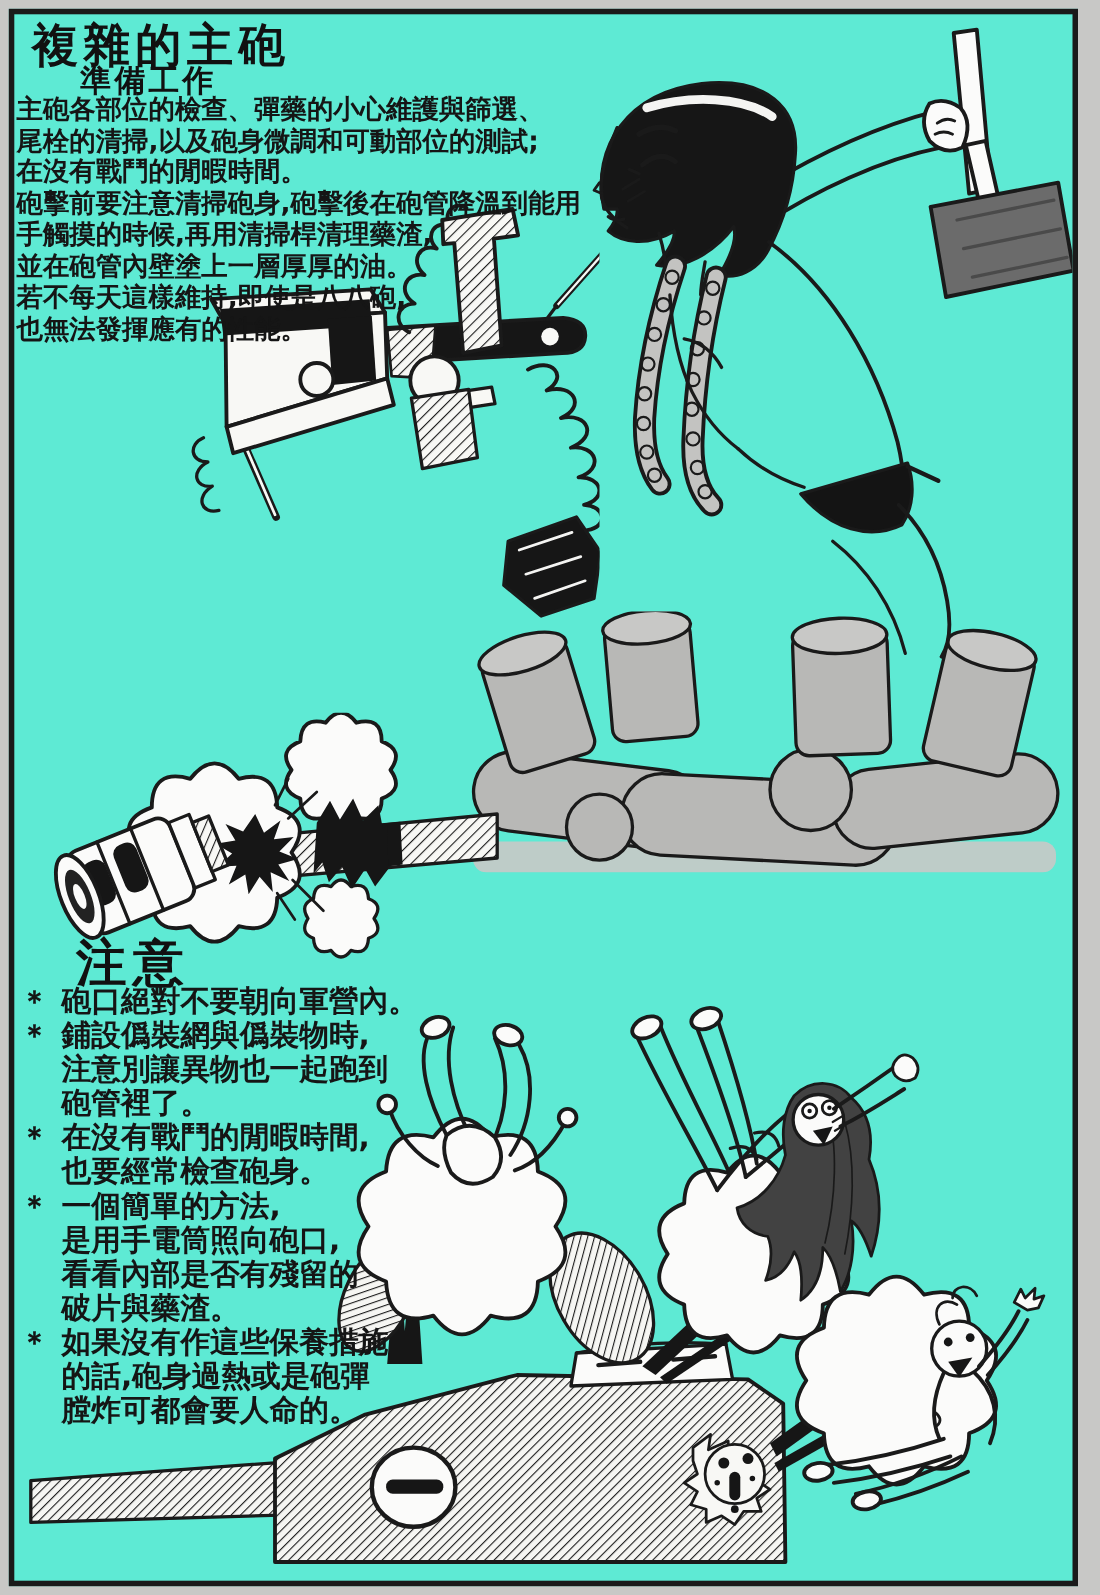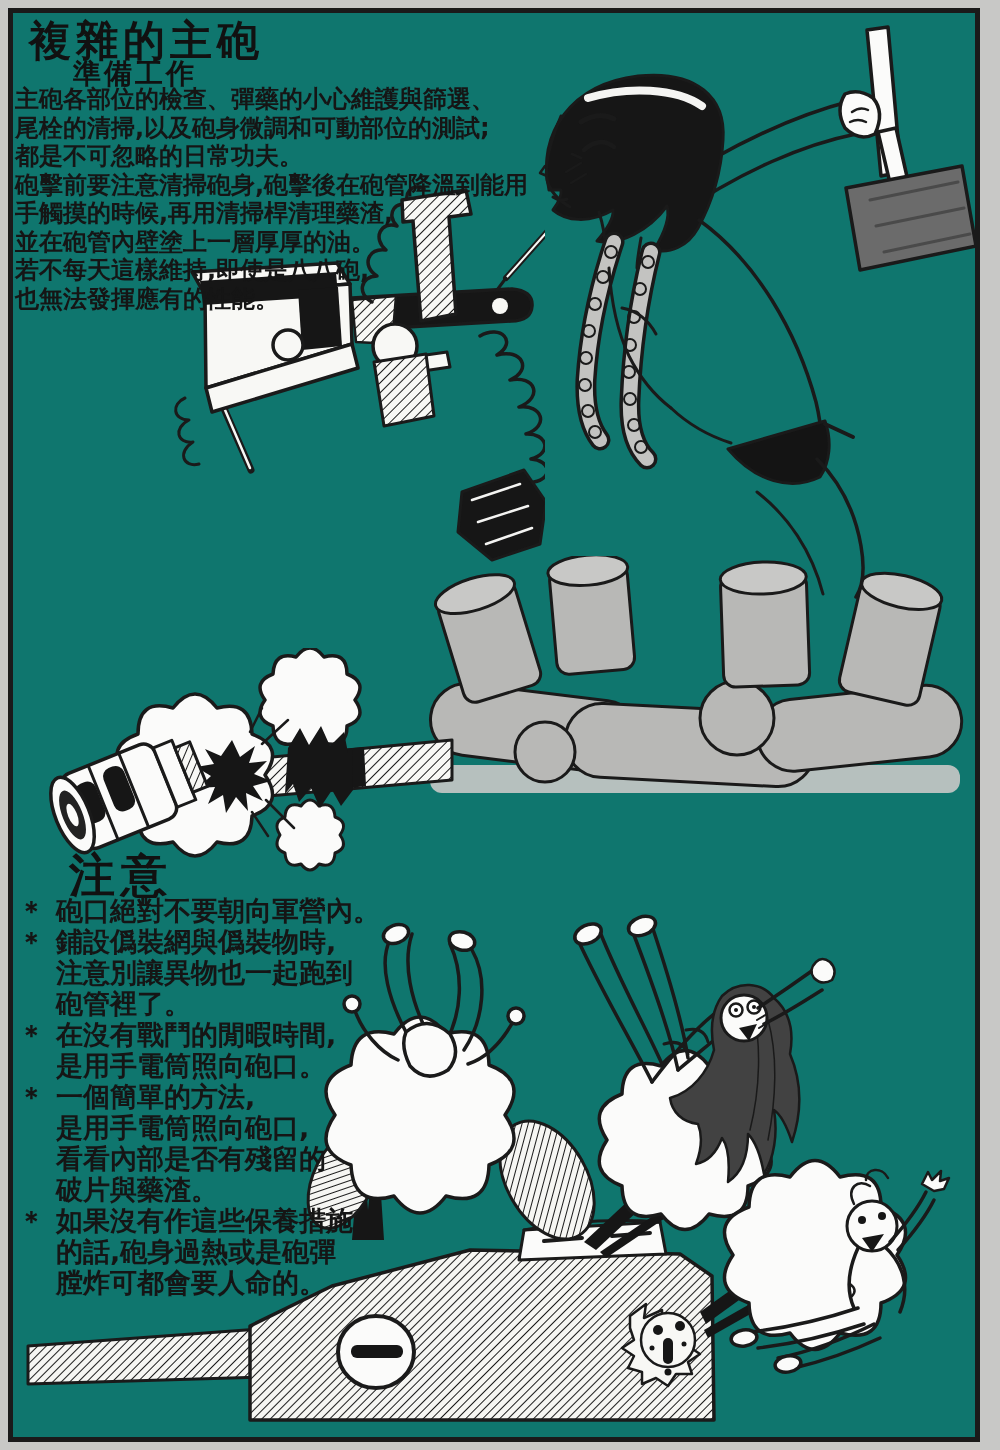--- a/index.html
+++ b/index.html
@@ -4,21 +4,21 @@
 <style>
   html,body{margin:0;padding:0;}
   body{
     width:1000px;height:1450px;position:relative;
     background:#c8c8c6;
     font-family:"DejaVu Sans",sans-serif;
     overflow:hidden;
   }
   .page{
     position:absolute;left:8px;top:8px;width:972px;height:1434px;
-    box-sizing:border-box;border:5px solid #1a1a1a;background:#0f766e;
+    box-sizing:border-box;border:5px solid #1a1a1a;background:#5eead4;
     overflow:hidden;
   }
   .abs{position:absolute;}
   .title{
     left:16px;top:0px;font-size:42px;font-weight:bold;color:#111;
     letter-spacing:5px;white-space:nowrap;
   }
   .subtitle{
     left:60px;top:42px;font-size:28px;font-weight:bold;color:#111;
     letter-spacing:3px;white-space:nowrap;
@@ -283,21 +283,21 @@
       </g>
     </g>
   </svg>
 
   <div class="abs title">複雜的主砲</div>
   <div class="abs subtitle">準備工作</div>
 
   <div class="abs intro">
     <div>主砲各部位的檢查、彈藥的小心維護與篩選、</div>
     <div>尾栓的清掃,以及砲身微調和可動部位的測試;</div>
-    <div>都是不可忽略的日常功夫。</div>
+    <div>在沒有戰鬥的閒暇時間。</div>
     <div>砲擊前要注意清掃砲身,砲擊後在砲管降溫到能用</div>
     <div>手觸摸的時候,再用清掃桿清理藥渣,</div>
     <div>並在砲管內壁塗上一層厚厚的油。</div>
     <div>若不每天這樣維持,即使是八八砲,</div>
     <div>也無法發揮應有的性能。</div>
   </div>
 
   <div class="abs notice-heading">注意</div>
 
   <div class="abs notice">
@@ -305,21 +305,21 @@
       <span class="note-marker">＊</span><span>砲口絕對不要朝向軍營內。</span>
     </div>
     <div class="note-line">
       <span class="note-marker">＊</span><span>鋪設僞裝網與僞裝物時,</span>
     </div>
     <div class="note-line">注意別讓異物也一起跑到</div>
     <div class="note-line">砲管裡了。</div>
     <div class="note-line">
       <span class="note-marker">＊</span><span>在沒有戰鬥的閒暇時間,</span>
     </div>
-    <div class="note-line">是用手電筒照向砲口。</div>
+    <div class="note-line">也要經常檢查砲身。</div>
     <div class="note-line">
       <span class="note-marker">＊</span><span>一個簡單的方法,</span>
     </div>
     <div class="note-line">是用手電筒照向砲口,</div>
     <div class="note-line">看看內部是否有殘留的</div>
     <div class="note-line">破片與藥渣。</div>
     <div class="note-line">
       <span class="note-marker">＊</span><span>如果沒有作這些保養措施</span>
     </div>
     <div class="note-line">的話,砲身過熱或是砲彈</div>

